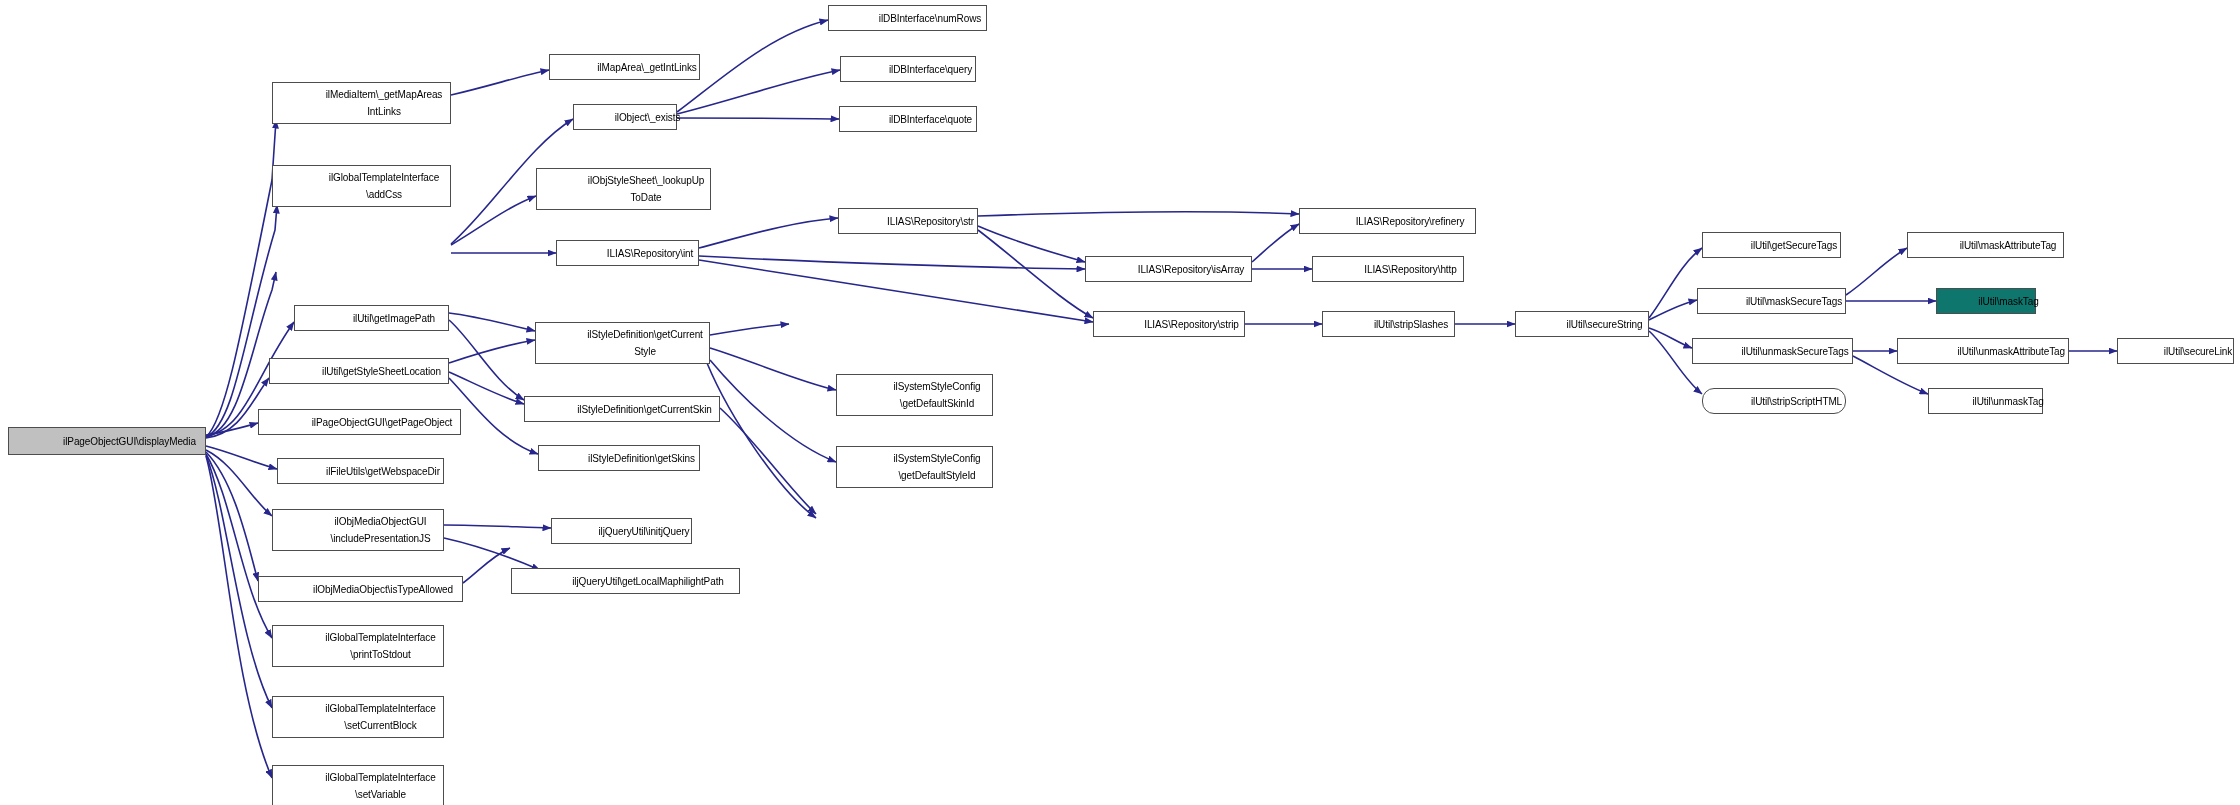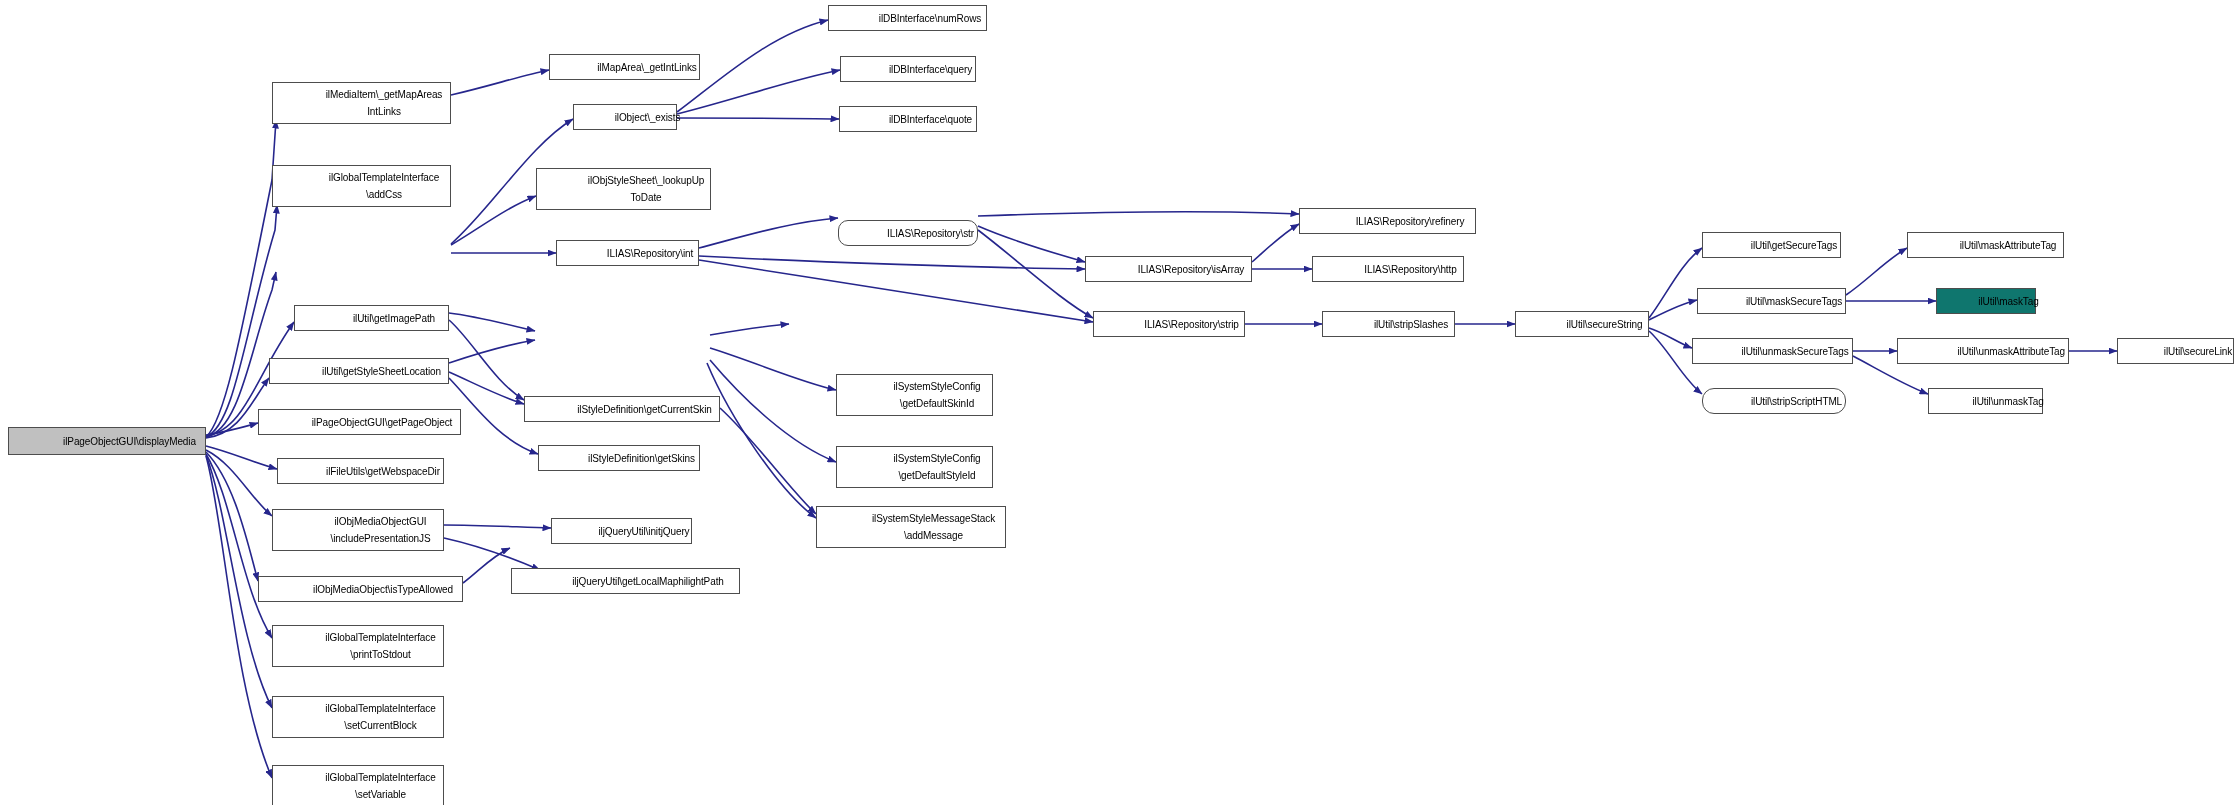--- a/index.html
+++ b/index.html
@@ -130,36 +130,36 @@
 \printToStdout</span></div>
     <div class="node" style="left: 272px; top: 696px; width: 172px; height: 42px; background: rgb(255, 255, 255); border-color: rgb(77, 77, 77);"><span class="lbl">ilGlobalTemplateInterface
 \setCurrentBlock</span></div>
     <div class="node" style="left: 272px; top: 765px; width: 172px; height: 42px; background: rgb(255, 255, 255); border-color: rgb(77, 77, 77);"><span class="lbl">ilGlobalTemplateInterface
 \setVariable</span></div>
     <div class="node" style="left: 549px; top: 54px; width: 151px; height: 26px; background: rgb(255, 255, 255); border-color: rgb(77, 77, 77);"><span class="lbl">ilMapArea\_getIntLinks</span></div>
     <div class="node" style="left: 573px; top: 104px; width: 104px; height: 26px; background: rgb(255, 255, 255); border-color: rgb(77, 77, 77);"><span class="lbl">ilObject\_exists</span></div>
     <div class="node" style="left: 536px; top: 168px; width: 175px; height: 42px; background: rgb(255, 255, 255); border-color: rgb(77, 77, 77);"><span class="lbl">ilObjStyleSheet\_lookupUp
 ToDate</span></div>
     <div class="node" style="left: 556px; top: 240px; width: 143px; height: 26px; background: rgb(255, 255, 255); border-color: rgb(77, 77, 77);"><span class="lbl">ILIAS\Repository\int</span></div>
+    <div class="node" style="left: 535px; top: 322px; width: 175px; height: 42px; background: rgb(255, 255, 255); border-color: rgb(77, 77, 77);"><span class="lbl">ilStyleDefinition\getCurrent
+Style</span></div>
     <div class="node" style="left: 524px; top: 396px; width: 196px; height: 26px; background: rgb(255, 255, 255); border-color: rgb(77, 77, 77);"><span class="lbl">ilStyleDefinition\getCurrentSkin</span></div>
     <div class="node" style="left: 538px; top: 445px; width: 162px; height: 26px; background: rgb(255, 255, 255); border-color: rgb(77, 77, 77);"><span class="lbl">ilStyleDefinition\getSkins</span></div>
     <div class="node" style="left: 551px; top: 518px; width: 141px; height: 26px; background: rgb(255, 255, 255); border-color: rgb(77, 77, 77);"><span class="lbl">iljQueryUtil\initjQuery</span></div>
     <div class="node" style="left: 511px; top: 568px; width: 229px; height: 26px; background: rgb(255, 255, 255); border-color: rgb(77, 77, 77);"><span class="lbl">iljQueryUtil\getLocalMaphilightPath</span></div>
     <div class="node" style="left: 828px; top: 5px; width: 159px; height: 26px; background: rgb(255, 255, 255); border-color: rgb(77, 77, 77);"><span class="lbl">ilDBInterface\numRows</span></div>
     <div class="node" style="left: 840px; top: 56px; width: 136px; height: 26px; background: rgb(255, 255, 255); border-color: rgb(77, 77, 77);"><span class="lbl">ilDBInterface\query</span></div>
     <div class="node" style="left: 839px; top: 106px; width: 138px; height: 26px; background: rgb(255, 255, 255); border-color: rgb(77, 77, 77);"><span class="lbl">ilDBInterface\quote</span></div>
-    <div class="node" style="left: 838px; top: 220px; width: 140px; height: 26px; background: rgb(255, 255, 255); border-color: rgb(77, 77, 77); border-radius: 10px;"><span class="lbl">ILIAS\Repository\str</span></div>
+    <div class="node" style="left: 838px; top: 208px; width: 140px; height: 26px; background: rgb(255, 255, 255); border-color: rgb(77, 77, 77);"><span class="lbl">ILIAS\Repository\str</span></div>
     <div class="node" style="left: 1085px; top: 256px; width: 167px; height: 26px; background: rgb(255, 255, 255); border-color: rgb(77, 77, 77);"><span class="lbl">ILIAS\Repository\isArray</span></div>
     <div class="node" style="left: 1093px; top: 311px; width: 152px; height: 26px; background: rgb(255, 255, 255); border-color: rgb(77, 77, 77);"><span class="lbl">ILIAS\Repository\strip</span></div>
     <div class="node" style="left: 836px; top: 374px; width: 157px; height: 42px; background: rgb(255, 255, 255); border-color: rgb(77, 77, 77);"><span class="lbl">ilSystemStyleConfig
 \getDefaultSkinId</span></div>
     <div class="node" style="left: 836px; top: 446px; width: 157px; height: 42px; background: rgb(255, 255, 255); border-color: rgb(77, 77, 77);"><span class="lbl">ilSystemStyleConfig
 \getDefaultStyleId</span></div>
-    <div class="node" style="left: 816px; top: 506px; width: 190px; height: 42px; background: rgb(255, 255, 255); border-color: rgb(77, 77, 77);"><span class="lbl">ilSystemStyleMessageStack
-\addMessage</span></div>
     <div class="node" style="left: 1299px; top: 208px; width: 177px; height: 26px; background: rgb(255, 255, 255); border-color: rgb(77, 77, 77);"><span class="lbl">ILIAS\Repository\refinery</span></div>
     <div class="node" style="left: 1312px; top: 256px; width: 152px; height: 26px; background: rgb(255, 255, 255); border-color: rgb(77, 77, 77);"><span class="lbl">ILIAS\Repository\http</span></div>
     <div class="node" style="left: 1322px; top: 311px; width: 133px; height: 26px; background: rgb(255, 255, 255); border-color: rgb(77, 77, 77);"><span class="lbl">ilUtil\stripSlashes</span></div>
     <div class="node" style="left: 1515px; top: 311px; width: 134px; height: 26px; background: rgb(255, 255, 255); border-color: rgb(77, 77, 77);"><span class="lbl">ilUtil\secureString</span></div>
     <div class="node" style="left: 1702px; top: 232px; width: 139px; height: 26px; background: rgb(255, 255, 255); border-color: rgb(77, 77, 77);"><span class="lbl">ilUtil\getSecureTags</span></div>
     <div class="node" style="left: 1697px; top: 288px; width: 149px; height: 26px; background: rgb(255, 255, 255); border-color: rgb(77, 77, 77);"><span class="lbl">ilUtil\maskSecureTags</span></div>
     <div class="node" style="left: 1692px; top: 338px; width: 161px; height: 26px; background: rgb(255, 255, 255); border-color: rgb(77, 77, 77);"><span class="lbl">ilUtil\unmaskSecureTags</span></div>
     <div class="node" style="left: 1702px; top: 388px; width: 144px; height: 26px; background: rgb(255, 255, 255); border-color: rgb(77, 77, 77); border-radius: 12px;"><span class="lbl">ilUtil\stripScriptHTML</span></div>
     <div class="node" style="left: 1907px; top: 232px; width: 157px; height: 26px; background: rgb(255, 255, 255); border-color: rgb(77, 77, 77);"><span class="lbl">ilUtil\maskAttributeTag</span></div>
     <div class="node" style="left: 1936px; top: 288px; width: 100px; height: 26px; background: #0f766e; border-color: rgb(77, 77, 77);"><span class="lbl">ilUtil\maskTag</span></div>

